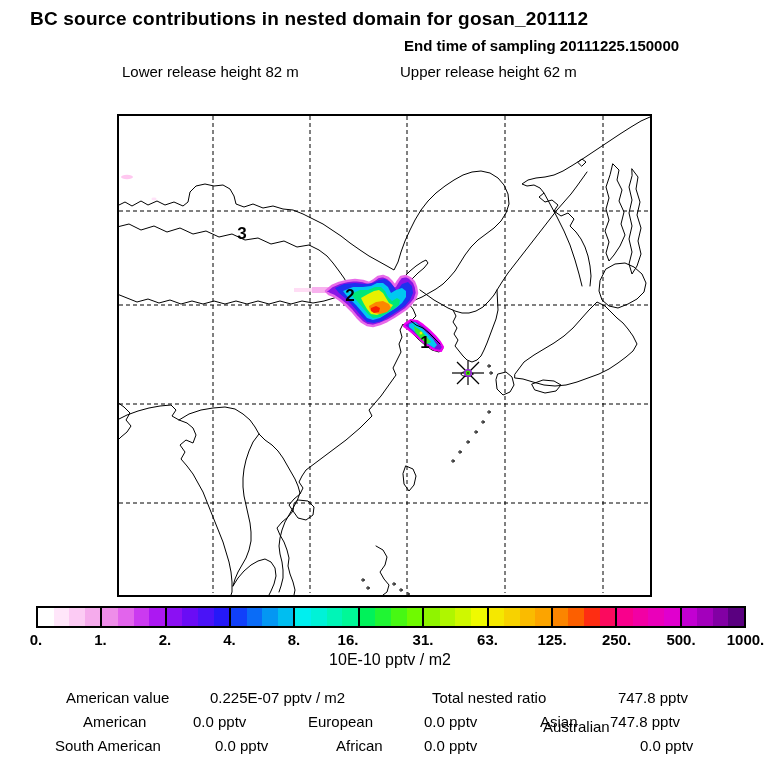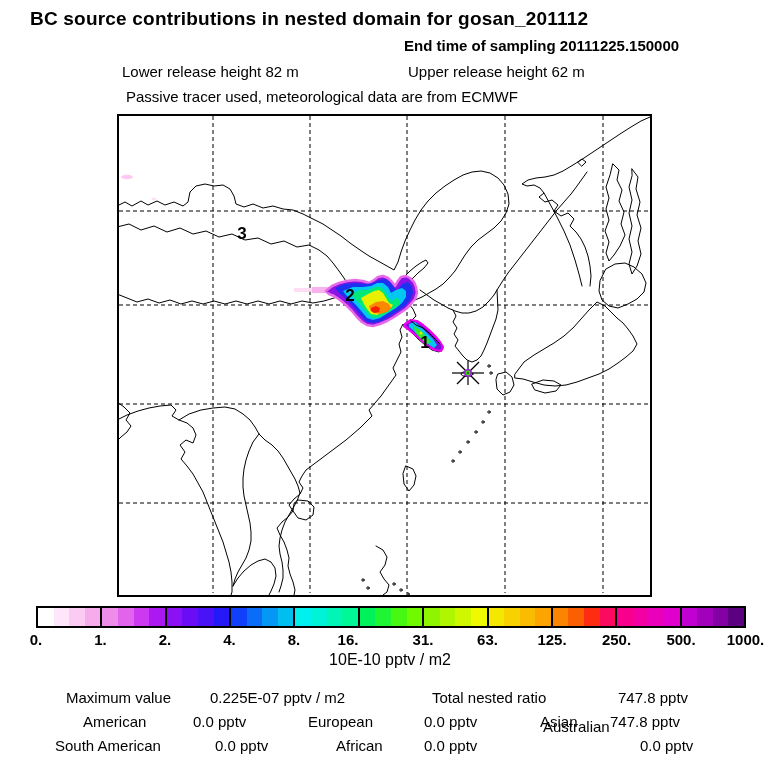--- a/index.html
+++ b/index.html
@@ -27,22 +27,21 @@
   .stat{font-size:15px;}
 </style>
 </head>
 <body>
 
 <div id="page">
 
   <div class="abs title" style="left:30px;top:8px;">BC  source contributions in nested domain for gosan_201112</div>
   <div class="abs hline" style="left:404px;top:37px;font-weight:bold;">End time of sampling 20111225.150000</div>
   <div class="abs hline" style="left:122px;top:63px;">Lower release height   82 m</div>
-  <div class="abs hline" style="left:400px;top:63px;margin-left:8px;">Upper release height   62 m</div>
-  <div class="abs hline" style="left:126px;top:88px;">Passive tracer used, meteorological data are from ECMWF</div>
+  <div class="abs hline" style="left:400px;top:63px;">Upper release height   62 m</div>
 
   <div id="mapwrap">
     <svg id="mapsvg" width="535" height="483" viewBox="0 0 535 483">
 
       <g class="grid">
         <line x1="96" y1="2" x2="96" y2="479"></line>
         <line x1="193" y1="2" x2="193" y2="479"></line>
         <line x1="290" y1="2" x2="290" y2="479"></line>
         <line x1="388" y1="2" x2="388" y2="479"></line>
         <line x1="486" y1="2" x2="486" y2="479"></line>
@@ -230,21 +229,21 @@
       <span class="tick" style="left: 348px;">16.</span>
       <span class="tick" style="left: 423px;">31.</span>
       <span class="tick" style="left: 487.5px;">63.</span>
       <span class="tick" style="left: 552px;">125.</span>
       <span class="tick" style="left: 616.5px;">250.</span>
       <span class="tick" style="left: 681px;">500.</span>
       <span class="tick" style="left: 745.5px;">1000.</span>
     </div>
   <div id="unitlabel">10E-10 pptv / m2</div>
 
-  <div class="abs stat" style="left:66px;top:689px;">Maximum value</div>
+  <div class="abs stat" style="left:66px;top:689px;">American value</div>
   <div class="abs stat" style="left:210px;top:689px;">0.225E-07 pptv / m2</div>
   <div class="abs stat" style="left:432px;top:689px;">Total nested ratio</div>
   <div class="abs stat" style="left:618px;top:689px;">747.8 pptv</div>
 
   <div class="abs stat" style="left:83px;top:713px;">American</div>
   <div class="abs stat" style="left:193px;top:713px;">0.0 pptv</div>
   <div class="abs stat" style="left:308px;top:713px;">European</div>
   <div class="abs stat" style="left:424px;top:713px;">0.0 pptv</div>
   <div class="abs stat" style="left:540px;top:713px;">Asian</div>
   <div class="abs stat" style="left:610px;top:713px;">747.8 pptv</div>

